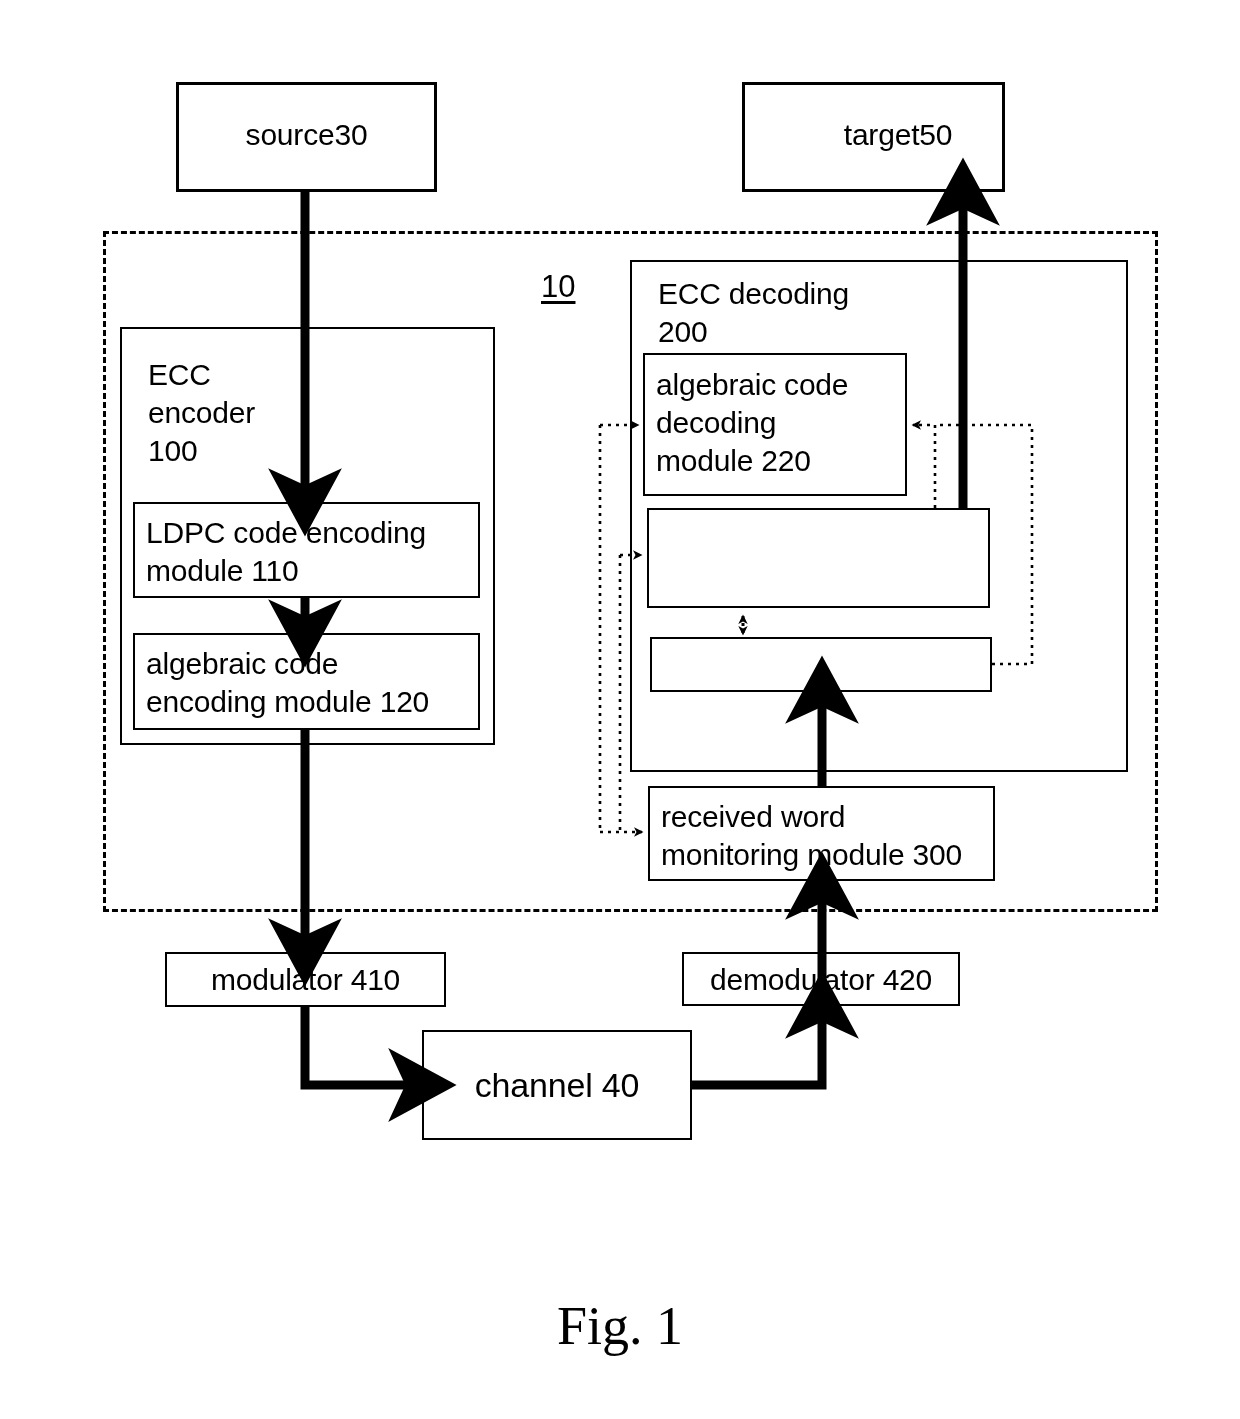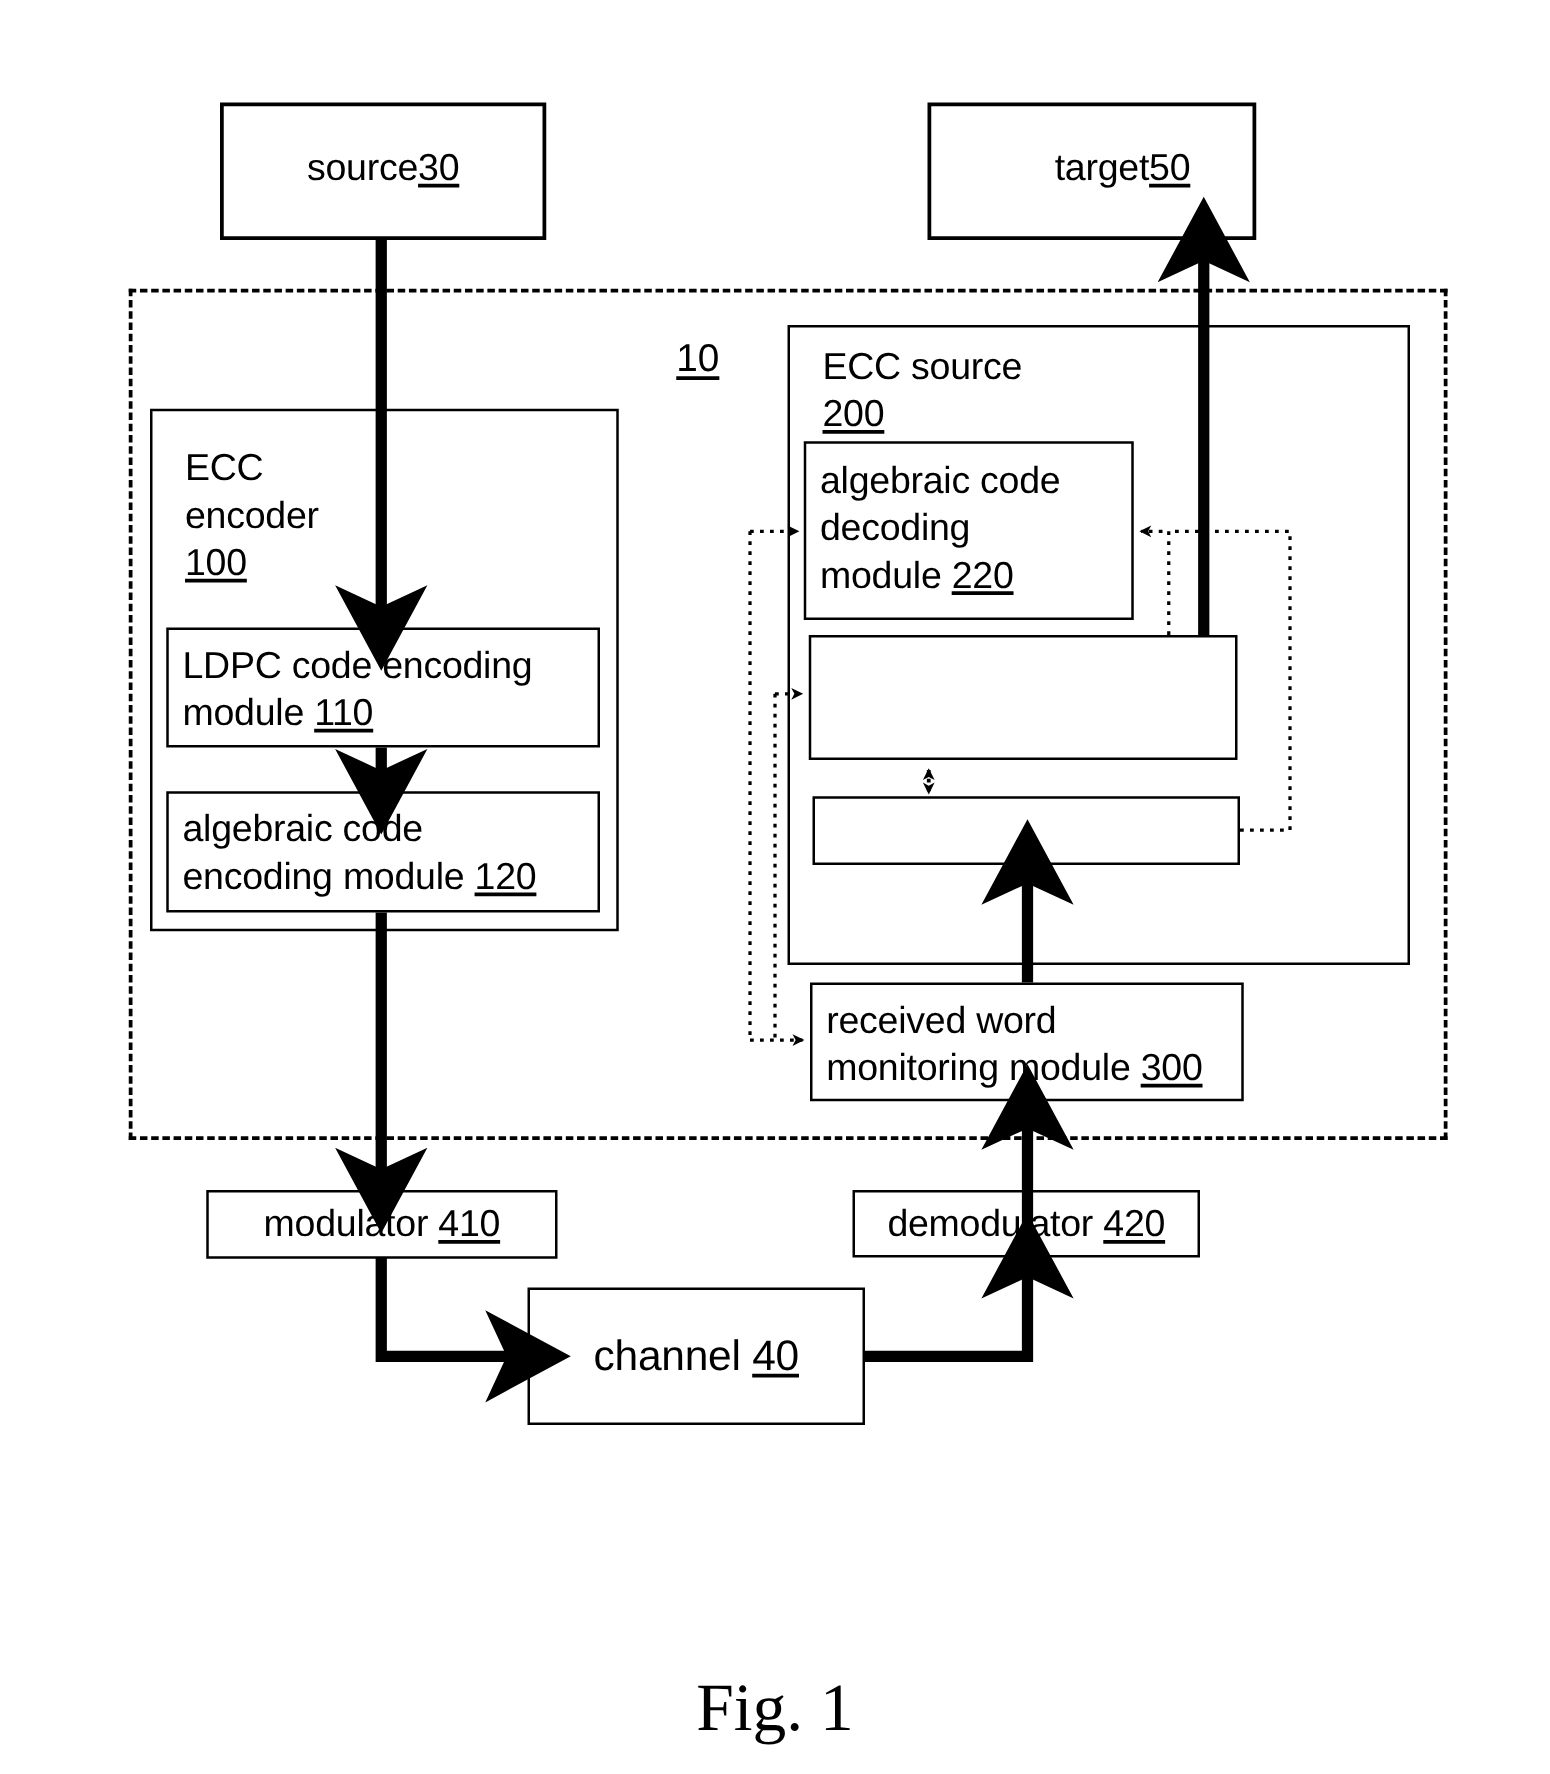--- a/index.html
+++ b/index.html
@@ -39,21 +39,20 @@
     font-family: "Liberation Sans", sans-serif;
     font-size: 30px;
     line-height: 38px;
     white-space: pre-line;
     letter-spacing: -0.2px;
   }
   .label.centered {
     text-align: center;
   }
   .label .ref {
-    text-decoration: underline;
     text-underline-offset: 3px;
   }
   .dashed-region {
     position: absolute;
     box-sizing: border-box;
     border: 3px dashed #000000;
     background: transparent;
   }
   .fig-caption {
     position: absolute;
@@ -152,21 +151,21 @@
 
   <div class="node-box thin" style="left:133px; top:502px; width:347px; height:96px;"></div>
   <div class="label" style="left:146px; top:514px; width:330px;"><span>LDPC code encoding
 module </span><span class="ref">110</span></div>
 
   <div class="node-box thin" style="left:133px; top:633px; width:347px; height:97px;"></div>
   <div class="label" style="left:146px; top:645px; width:330px;"><span>algebraic code
 encoding module </span><span class="ref">120</span></div>
 
   <div class="node-box thin" style="left:630px; top:260px; width:498px; height:512px;"></div>
-  <div class="label" style="left:658px; top:275px; width:320px;"><span>ECC source
+  <div class="label" style="left:658px; top:275px; width:320px;"><span>ECC decoding
 </span><span class="ref">200</span></div>
 
   <div class="node-box thin" style="left:643px; top:353px; width:264px; height:143px;"></div>
   <div class="label" style="left:656px; top:366px; width:250px;"><span>algebraic code
 decoding
 module </span><span class="ref">220</span></div>
 
   <div class="node-box thin" style="left:647px; top:508px; width:343px; height:100px;"></div>
 
   <div class="node-box thin" style="left:650px; top:637px; width:342px; height:55px;"></div>
@@ -177,15 +176,15 @@
 
   <div class="node-box thin" style="left:165px; top:952px; width:281px; height:55px;"></div>
   <div class="label centered" style="left:165px; top:961px; width:281px;"><span>modulator </span><span class="ref">410</span></div>
 
   <div class="node-box thin" style="left:682px; top:952px; width:278px; height:54px;"></div>
   <div class="label centered" style="left:682px; top:961px; width:278px;"><span>demodulator </span><span class="ref">420</span></div>
 
   <div class="node-box thin" style="left:422px; top:1030px; width:270px; height:110px;"></div>
   <div class="label centered" style="left:422px; top:1066px; width:270px; font-size:34px;"><span>channel </span><span class="ref">40</span></div>
 
-  <div class="fig-caption" style="top:1295px;margin-top:40px;">Fig. 1</div>
+  <div class="fig-caption" style="top:1295px;">Fig. 1</div>
 
 </div>
 
 </body></html>

